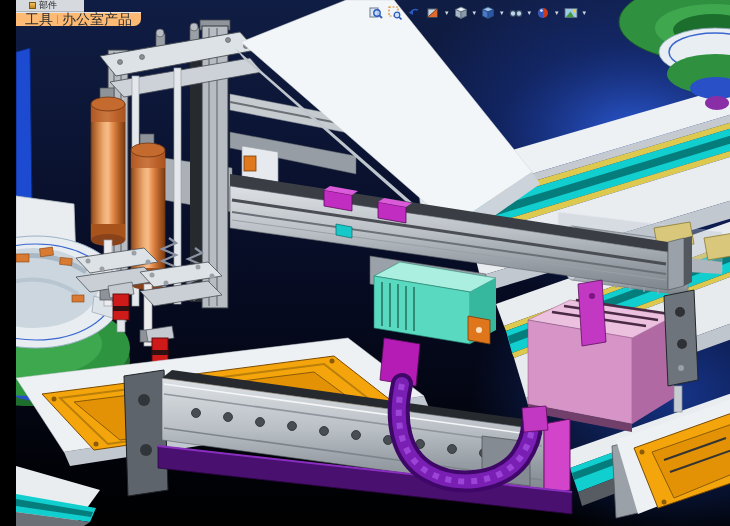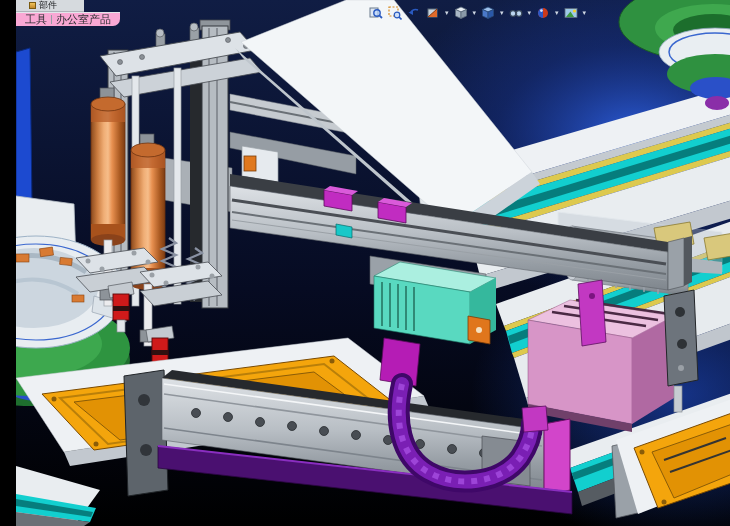--- a/index.html
+++ b/index.html
@@ -5,22 +5,22 @@
   html,body{margin:0;padding:0;background:#000;}
   .stage{position:relative;width:730px;height:526px;overflow:hidden;background:#000;
          font-family:Liberation Serif, serif;margin-left:16px;}
   svg.scene{position:absolute;left:0;top:0;}
   
   .menu-chip{position:absolute;left:0;top:0;width:68px;height:12px;background:#d6dade;
     display:flex;align-items:center;gap:3px;padding-left:13px;font-size:9px;color:#1c1e20;
     z-index:6;box-sizing:border-box;border-bottom:1px solid #aeb4ba;}
   .chip-icon{width:7px;height:7px;background:linear-gradient(#f0c35a,#c2882a);
     border:1px solid #7a5a10;box-sizing:border-box;}
-  .tabs-chip{position:absolute;left:0;top:12px;height:14px;background:#f9a8d4;z-index:6;
-    display:flex;align-items:center;font-size:11px;color:#2a2d30;padding:0 9px;gap:4px;
+  .tabs-chip{position:absolute;left:0;top:12px;height:14px;background:#fdba74;z-index:6;
+    display:flex;align-items:center;font-size:14px;color:#2a2d30;padding:0 9px;gap:4px;
     border-radius:0 0 7px 0;box-sizing:border-box;border-top:1px solid #e2e6ea;}
   .tab{white-space:nowrap;cursor:default;}
   .tab-divider{width:1px;height:9px;background:#979ea5;}
   
   .hud{position:absolute;left:352px;top:5px;display:flex;align-items:center;gap:3px;z-index:6;}
   .hud-btn{width:16px;height:16px;display:flex;align-items:center;justify-content:center;}
   .hud-caret{color:#cfd8e4;font-size:7px;line-height:1;margin:0 1px;}
 </style>
 </head>
 <body>

